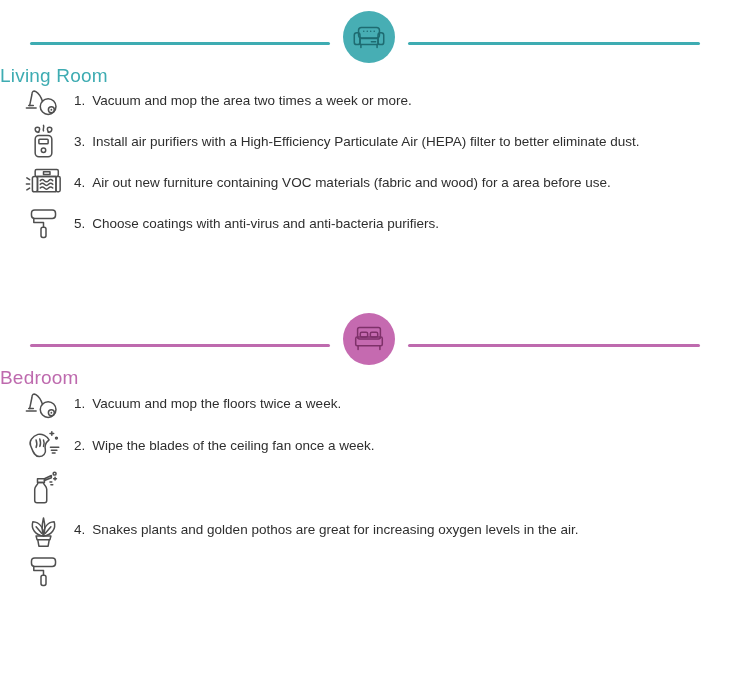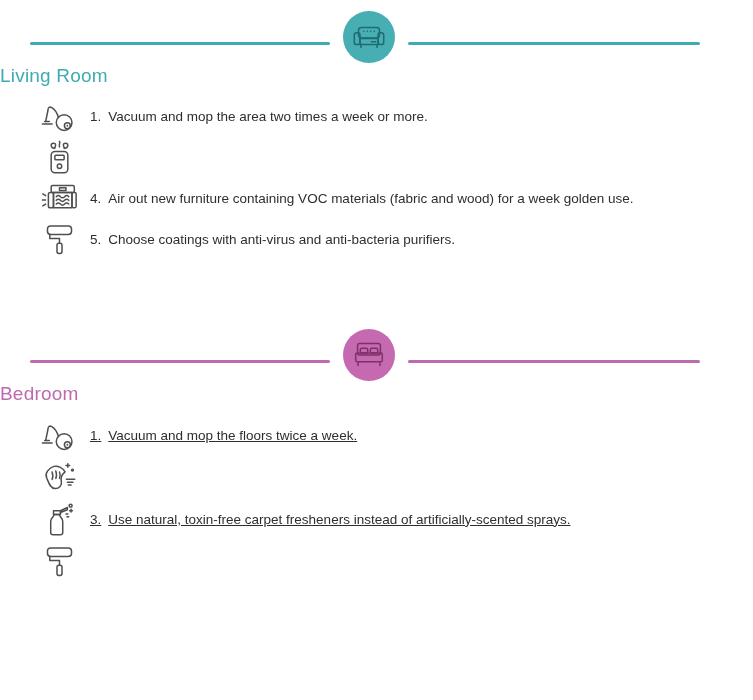--- a/index.html
+++ b/index.html
@@ -20,24 +20,24 @@
     background: var(--circle);
     display: flex; align-items: center; justify-content: center;
   }
   .badge svg { width: 38px; height: 38px; color: var(--badge-stroke); }
   .section-title {
     position: absolute; top: 56px; left: 0; right: 0;
     text-align: left; font-size: 19px; letter-spacing: 0.2px;
     color: var(--accent);
     margin-top: 9px;
   }
-  .tip-list { padding: 0; margin: 16px; text-align: center; }
+  .tip-list { padding: 0; margin: 0; text-align: center; }
   .row { display: flex; align-items: center; height: 41px; padding-left: 22px; }
   .sec-bedroom .row { height: 42px; }
-  .sec-bedroom { margin-top: 58px; text-decoration: underline; }
+  .sec-bedroom { margin-top: 58px; }
   .icon-box {
     width: 42px; flex: none; margin-right: 10px;
     display: flex; justify-content: center; align-items: center;
     color: #4f4f4f;
   }
   .icon-box svg { width: 37px; height: 37px; }
   .item-text { font-size: 13.5px; white-space: nowrap; }
   .num { margin-right: 7px; }
   svg * { vector-effect: non-scaling-stroke; }
   .lineart { fill: none; stroke: currentColor; stroke-width: 1.5; stroke-linecap: round; stroke-linejoin: round; }
@@ -88,38 +88,41 @@
       <span class="icon-box">
         <svg viewBox="0 0 40 40" class="lineart">
           <rect x="11" y="13.5" width="18" height="23" rx="4"></rect>
           <rect x="15" y="17.5" width="10" height="5" rx="1"></rect>
           <circle cx="20" cy="29.5" r="2.4"></circle>
           <path d="M15 10 C10.5 10.5 9.5 4.5 13.5 4.5 C17 4.5 16 9 13.8 10.2"></path>
           <path d="M25 10 C29.5 10.5 30.5 4.5 26.5 4.5 C23 4.5 24 9 26.2 10.2"></path>
           <path d="M20 8.5 C19 6.5 21 4.5 20 2.5"></path>
         </svg>
       </span>
+      <span class="item-text">
+        <span class="num">3.</span><span>Install air purifiers with a High-Efficiency Particulate Air (HEPA) filter to better eliminate dust.</span>
+      </span>
     </div>
 
     <div class="row">
       <span class="icon-box">
         <svg viewBox="0 0 40 40" class="lineart">
           <rect x="11" y="6" width="25" height="7.5" rx="1.5"></rect>
           <rect x="20" y="8.3" width="7" height="3"></rect>
           <rect x="8" y="13.5" width="5.5" height="16.5" rx="2"></rect>
           <rect x="33.5" y="13.5" width="4.5" height="16.5" rx="1.5"></rect>
           <rect x="13.5" y="13.5" width="20" height="16.5"></rect>
           <path d="M16.5 18 q2.2 -2.4 4.5 0 q2.3 2.4 4.5 0 q2.2 -2.4 4.5 0"></path>
           <path d="M16.5 22 q2.2 -2.4 4.5 0 q2.3 2.4 4.5 0 q2.2 -2.4 4.5 0"></path>
           <path d="M16.5 26 q2.2 -2.4 4.5 0 q2.3 2.4 4.5 0 q2.2 -2.4 4.5 0"></path>
           <path d="M5 17 L2 15 M5 21.5 L1.5 21.5 M5 26 L2 28"></path>
         </svg>
       </span>
       <span class="item-text">
-        <span class="num">4.</span><span>Air out new furniture containing VOC materials (fabric and wood) for a week golden use.</span>
+        <span class="num">4.</span><span>Air out new furniture containing VOC materials (fabric and wood) for a area before use.</span>
       </span>
     </div>
 
     <div class="row">
       <span class="icon-box">
         <svg viewBox="0 0 40 40" class="lineart">
           <rect x="7" y="5.5" width="26" height="9" rx="3.5"></rect>
           <path d="M9.5 14.5 L9.5 19 L20 19 L20 24"></path>
           <rect x="17.3" y="24" width="5.4" height="11" rx="2"></rect>
         </svg>
@@ -169,38 +172,53 @@
         <svg viewBox="0 0 40 40" class="lineart">
           <path d="M6 20 C4 15.5 8 10 14 8 C18.5 6.8 24 10 26 14 C23 16.5 21 20.5 22 24.5 C23 28.5 19.5 32 15.5 32 C9.5 32 8 24.5 6 20 Z"></path>
           <path d="M12 14 C13 17 13 20 12 22"></path>
           <path d="M16 13 C17 16 17 19 16 21"></path>
           <path d="M20 14 C21 16.5 21 19 20 21"></path>
           <path d="M29 5 L29 9 M27 7 L31 7"></path>
           <circle cx="34" cy="12" r="1"></circle>
           <path d="M27.5 22 L36.5 22 M28.5 25 L34.5 25 M29.5 28 L32.5 28"></path>
         </svg>
       </span>
+      <span class="item-text">
+        <span class="num">2.</span><span>Wipe the blades of the ceiling fan once a week.</span>
+      </span>
     </div>
 
     <div class="row">
       <span class="icon-box">
         <svg viewBox="0 0 40 40" class="lineart">
           <path d="M10.5 22 C10.5 18.5 14 17.5 14 14.5 L20 14.5 C20 17.5 23.5 18.5 23.5 22 L23.5 34 C23.5 35.5 22.5 36.5 21 36.5 L13 36.5 C11.5 36.5 10.5 35.5 10.5 34 Z"></path>
           <rect x="13.5" y="10.5" width="7.5" height="4"></rect>
           <path d="M21 10.5 L28.5 7 L28.5 9.5 L21 12.5"></path>
           <circle cx="32" cy="5" r="1.6"></circle>
           <path d="M31 10.5 L34 10.5 M32.5 9 L32.5 12"></path>
           <path d="M27 14 L29 14 M28 17 L30 17"></path>
         </svg>
       </span>
-      <span class="item-text">
-        <span class="num">3.</span><span>Use natural, toxin-free carpet fresheners instead of artificially-scented sprays.</span>
-      </span>
-    </div>
-
+    </div>
+
+    <div class="row">
+      <span class="icon-box">
+        <svg viewBox="0 0 40 40" class="lineart">
+          <path d="M12 27 L28 27 L27 31 L13 31 Z"></path>
+          <path d="M13.8 31 L15 38 L25 38 L26.2 31"></path>
+          <path d="M20 27 C11.5 26 6 19.5 8.5 11.5 C16 12 20 18 20 27 Z"></path>
+          <path d="M20 27 C28.5 26 34 19.5 31.5 11.5 C24 12 20 18 20 27 Z"></path>
+          <path d="M20 27 C17 18 19.5 10 20 7.5 C20.5 10 23 18 20 27 Z"></path>
+          <path d="M12 17 L18 24 M28 17 L22 24"></path>
+        </svg>
+      </span>
+      <span class="item-text">
+        <span class="num">4.</span><span>Snakes plants and golden pothos are great for increasing oxygen levels in the air.</span>
+      </span>
+    </div>
 
     <div class="row">
       <span class="icon-box">
         <svg viewBox="0 0 40 40" class="lineart">
           <rect x="7" y="5.5" width="26" height="9" rx="3.5"></rect>
           <path d="M9.5 14.5 L9.5 19 L20 19 L20 24"></path>
           <rect x="17.3" y="24" width="5.4" height="11" rx="2"></rect>
         </svg>
       </span>
     </div>

